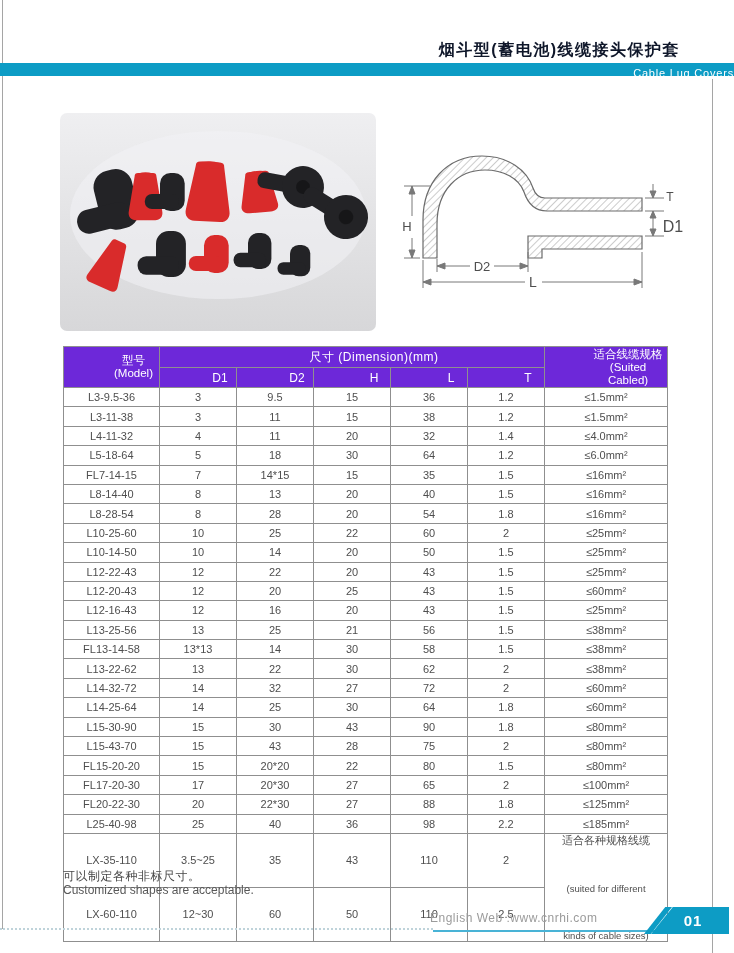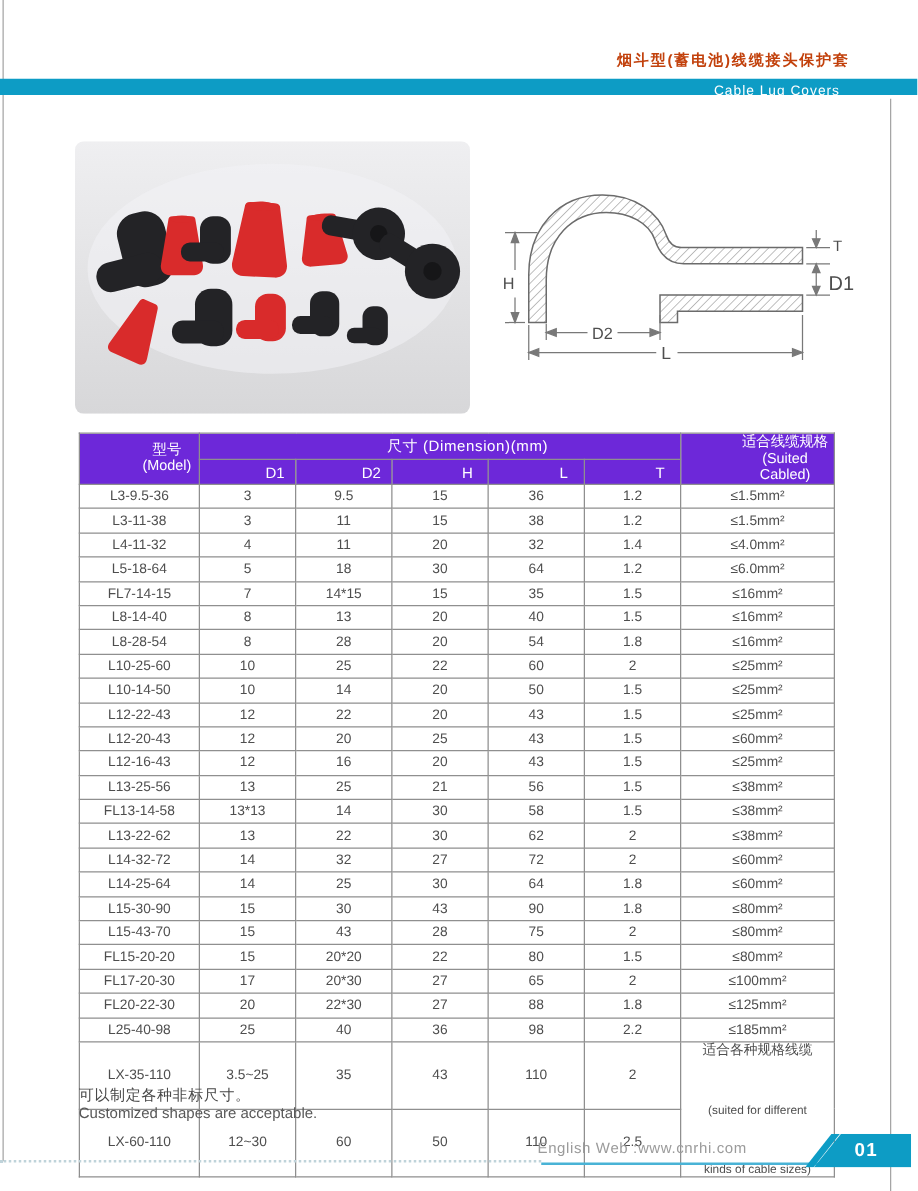--- a/index.html
+++ b/index.html
@@ -5,28 +5,28 @@
   html,body{margin:0;padding:0;}
   body{
     width:734px;height:953px;position:relative;background:#ffffff;overflow:hidden;
     font-family:"Liberation Sans","DejaVu Sans",sans-serif;
   }
   .vrule-left{position:absolute;left:2px;top:0;width:1px;height:929px;background:#a5a5a5;}
   .vrule-right{position:absolute;left:712px;top:79px;width:1px;height:874px;background:#a5a5a5;}
 
   .title-zh{
     position:absolute;top:40px;left:0;right:54px;text-align:right;
-    font-size:12px;color:#c2410c;font-weight:bold;letter-spacing:1.5px;
+    font-size:16px;color:#0f172a;font-weight:bold;letter-spacing:1.5px;
   }
   .topbar{
     position:absolute;top:63px;left:0;width:734px;height:13px;background:#0d9cc5;
     text-align:right;
   }
   .topbar-label{
-    display:inline-block;margin-right:62px;color:#ffffff;font-size:11px;line-height:13px;
+    display:inline-block;color:#ffffff;font-size:11px;line-height:13px;
     letter-spacing:0.8px;
   }
 
   .photo-panel{position:absolute;left:60px;top:113px;width:316px;height:218px;}
   .drawing{position:absolute;left:390px;top:140px;width:300px;height:160px;}
   .drawing text{fill:#4e4e4e;font-family:"Liberation Sans","DejaVu Sans",sans-serif;}
 
   .spec-table{position:absolute;left:63px;top:346px;}
   table{border-collapse:collapse;table-layout:fixed;width:604px;}
   th,td{border:1px solid #8f8f8f;text-align:center;padding:0;}

